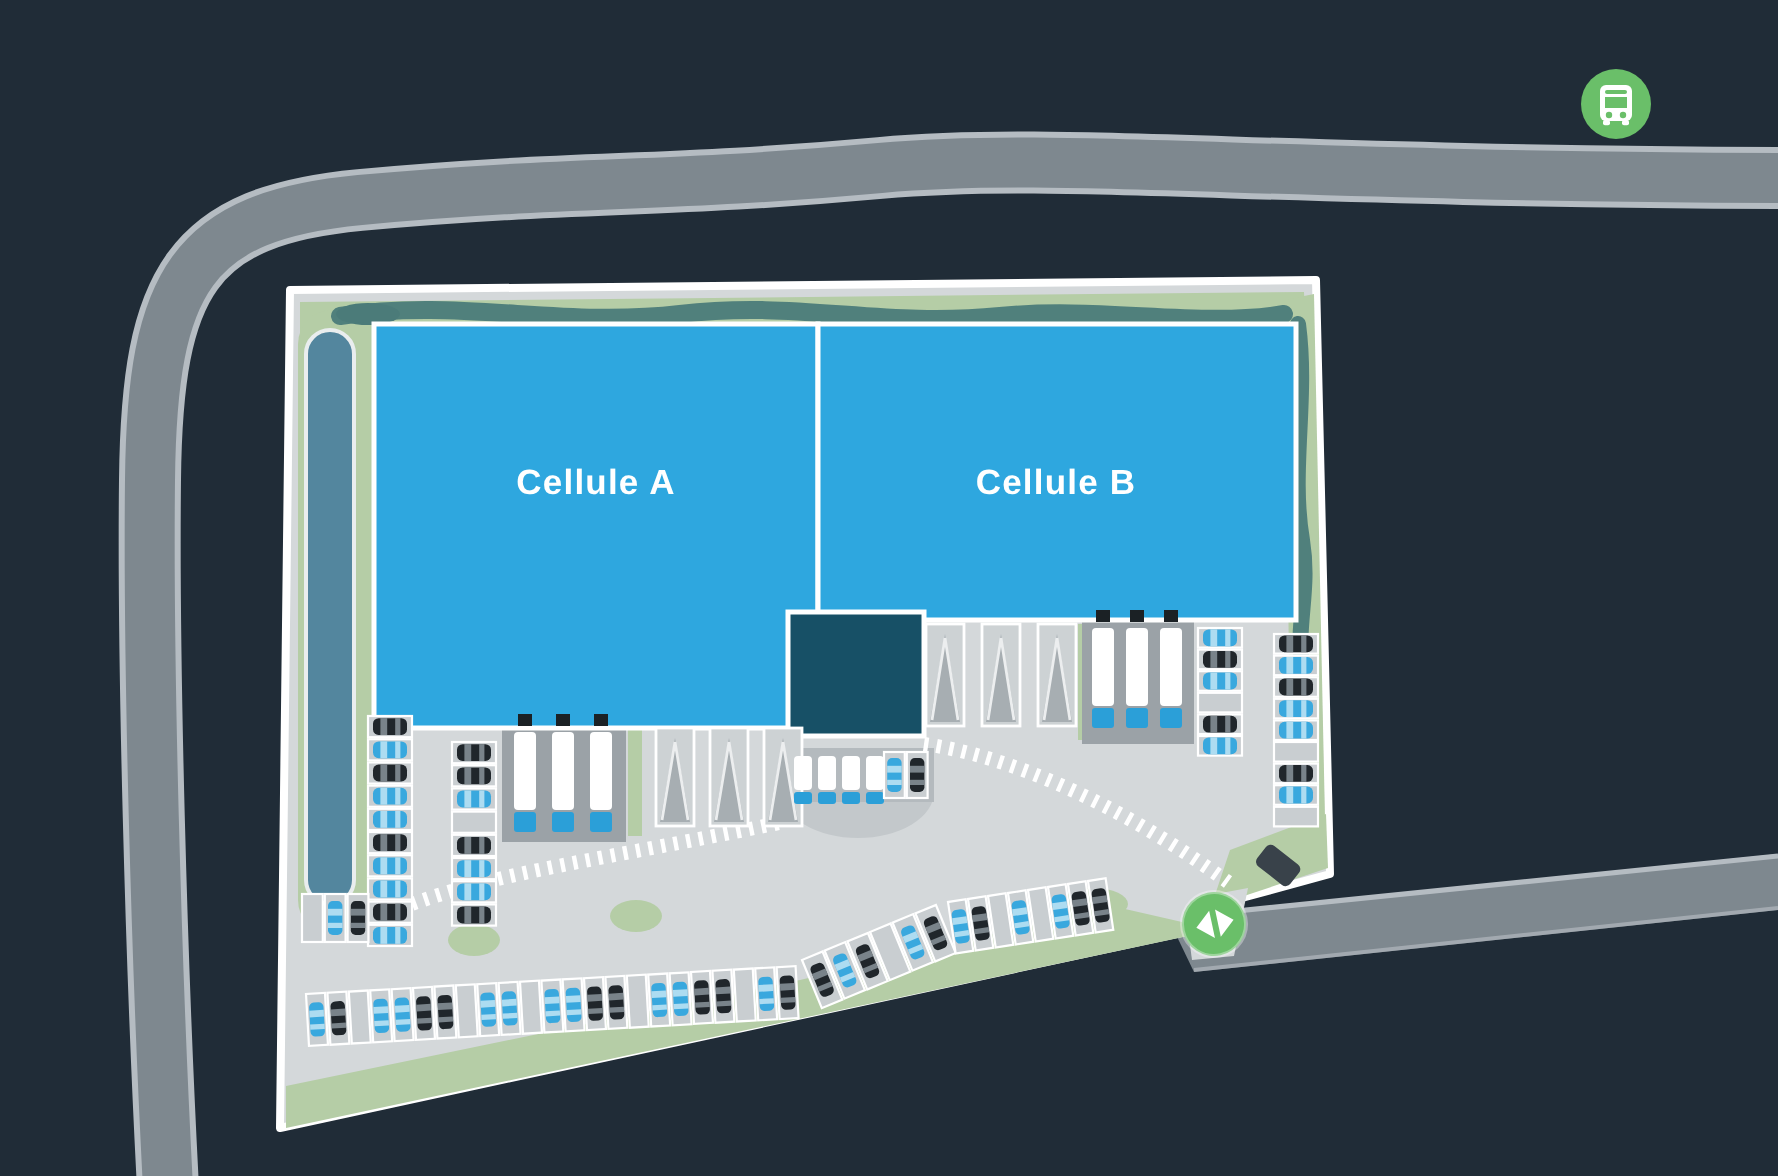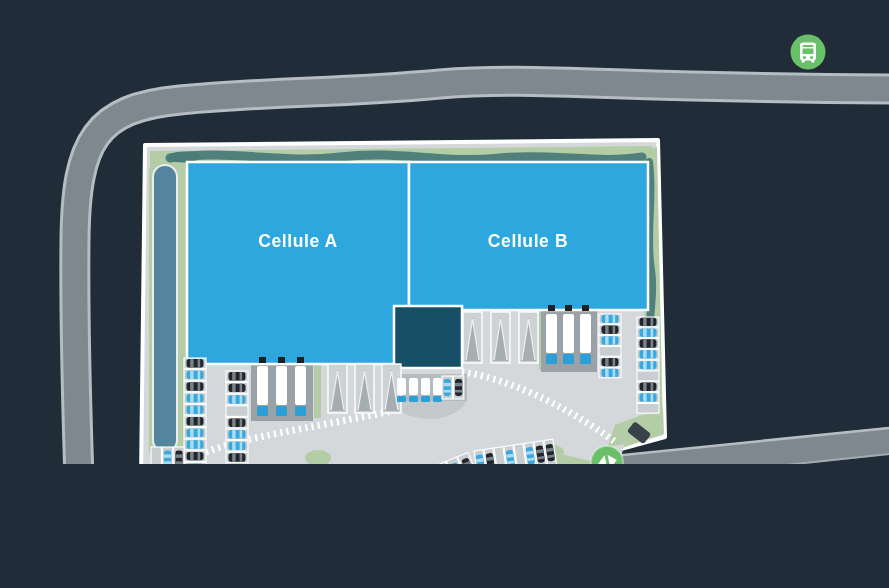--- a/index.html
+++ b/index.html
@@ -1,16 +1,16 @@
 <!DOCTYPE html>
 <html><head>
 <meta charset="utf-8">
 <style>
   html,body{margin:0;padding:0;background:#202c37;}
-  .stage{position:relative;width:889px;height:464px;overflow:hidden;
+  .stage{position:relative;width:889px;height:588px;overflow:hidden;
          font-family:"Liberation Sans",sans-serif;}
   svg{display:block;}
   .cell-label{font-family:"Liberation Sans",sans-serif;font-weight:700;
               font-size:17.5px;letter-spacing:.6px;fill:#ffffff;}
 </style>
 </head>
 <body>
 
 <div class="stage">
 <svg width="889" height="588" viewBox="0 0 889 588" xmlns="http://www.w3.org/2000/svg">

